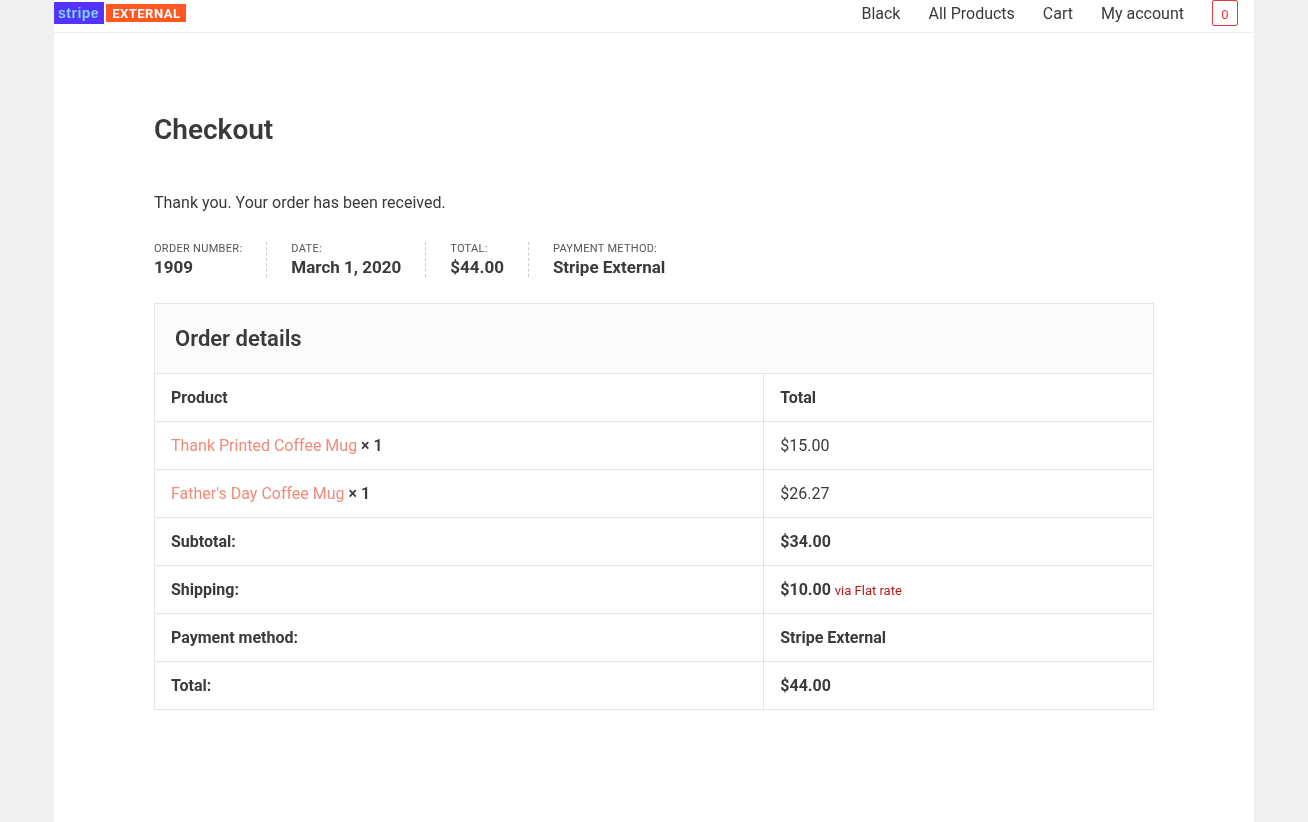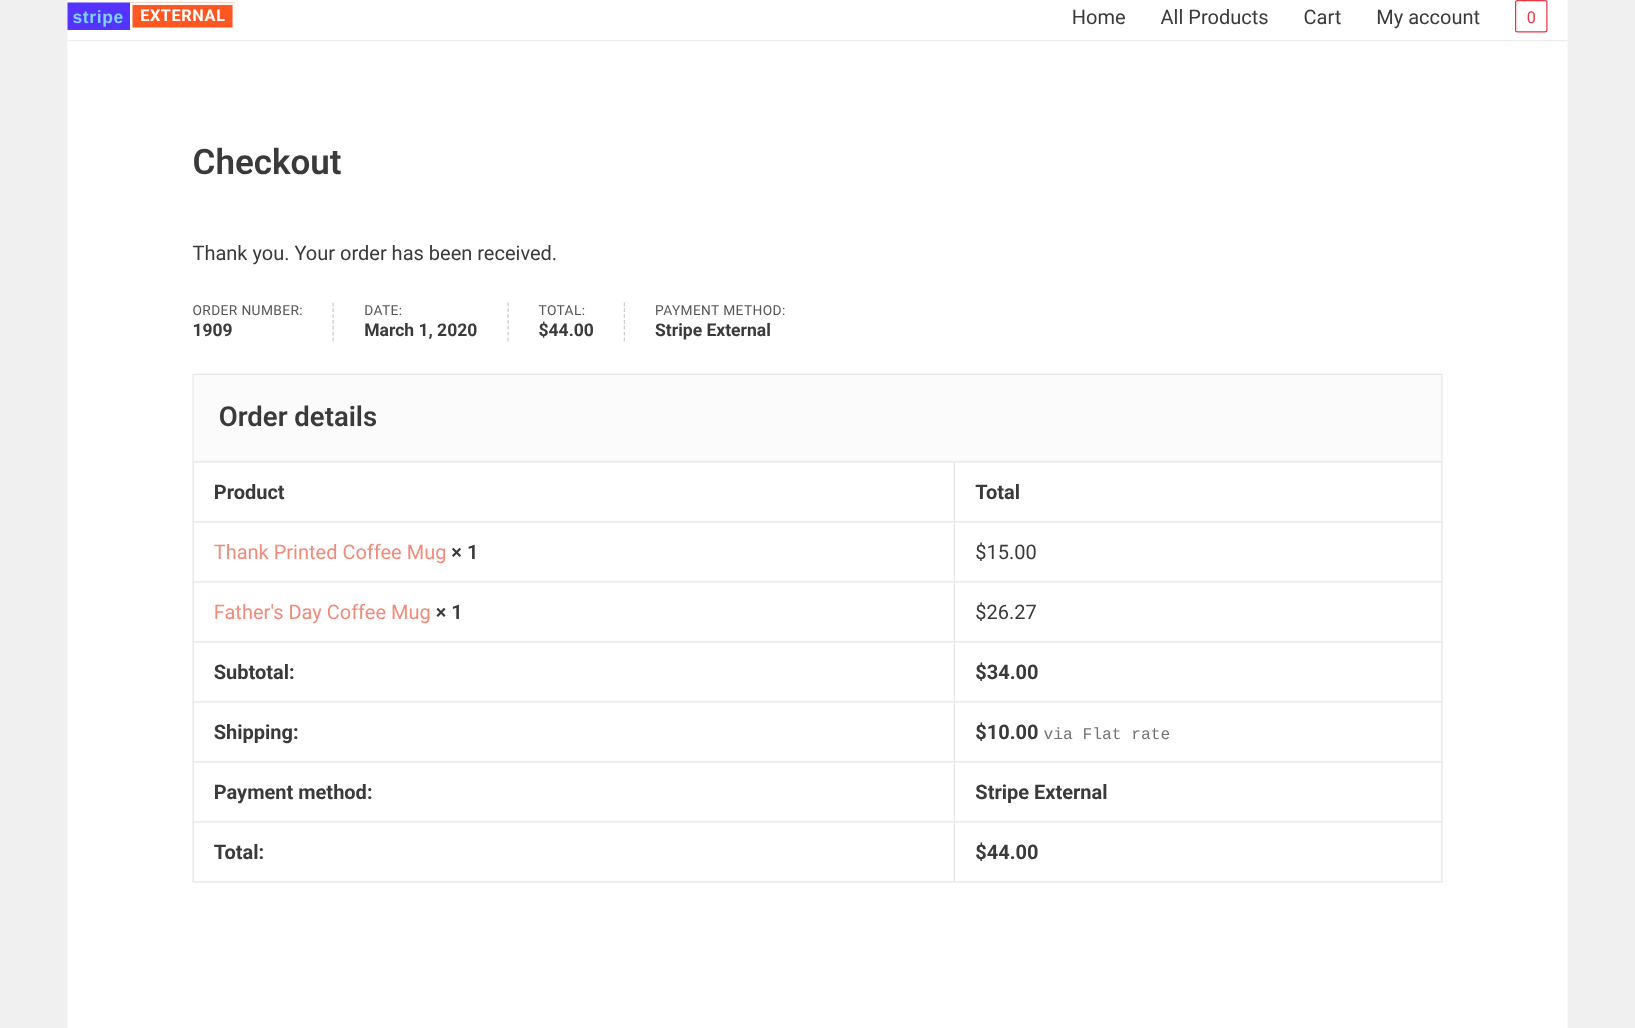--- a/index.html
+++ b/index.html
@@ -118,21 +118,21 @@
       padding-right: 0;
     }
     .meta-label {
       font-size: 11px;
       text-transform: uppercase;
       color: #555;
       margin-bottom: 2px;
       letter-spacing: 0.3px;
     }
     .meta-value {
-      font-size: 14px;
+      font-size: 17px;
       font-weight: 700;
       color: #3a3a3a;
     }
 
     .details-box {
       border: 1px solid #e5e5e5;
     }
     .details-header {
       background: #fbfbfb;
       padding: 22px 20px;
@@ -171,37 +171,36 @@
     }
     .qty {
       color: #3a3a3a;
       font-weight: 600;
     }
     .row-label {
       font-weight: 700;
     }
     .ship-note {
       font-size: 13px;
-      color: #737373;
+      color: #b91c1c;
       font-weight: 400;
-      font-family: Liberation Mono, monospace;
     }
   </style>
 </head>
 <body>
 
 <div class="page-wrapper">
 
   <header class="header">
     <div class="logo">
       <span class="logo-stripe">stripe</span>
       <span class="logo-external">EXTERNAL</span>
     </div>
     <nav class="nav">
-      <a href="#">Home</a>
+      <a href="#">Black</a>
       <a href="#">All Products</a>
       <a href="#">Cart</a>
       <a href="#">My account</a>
       <div class="cart-badge">0</div>
     </nav>
   </header>
 
   <main class="content">
     <h1 class="page-title">Checkout</h1>
     <p class="thankyou">Thank you. Your order has been received.</p>

